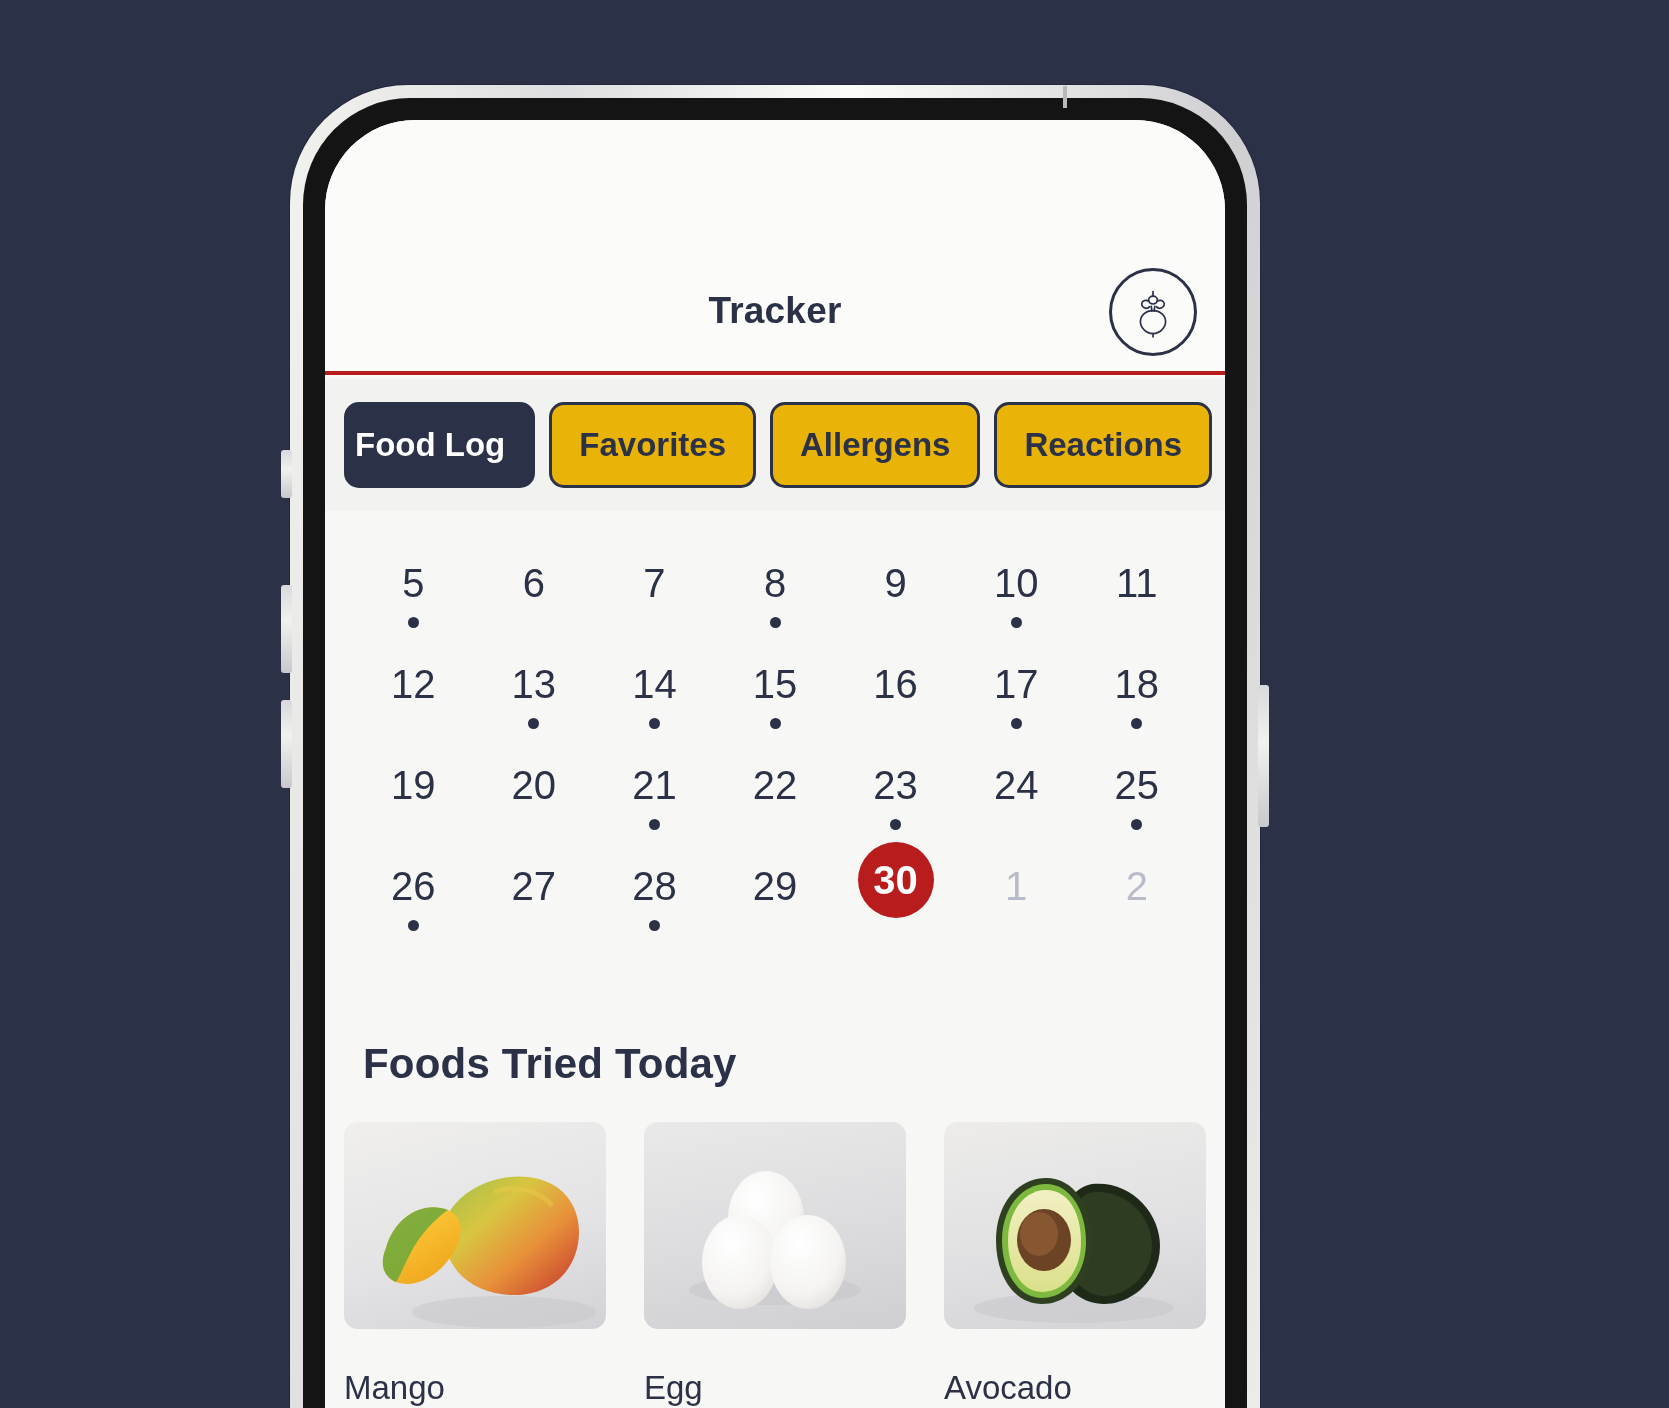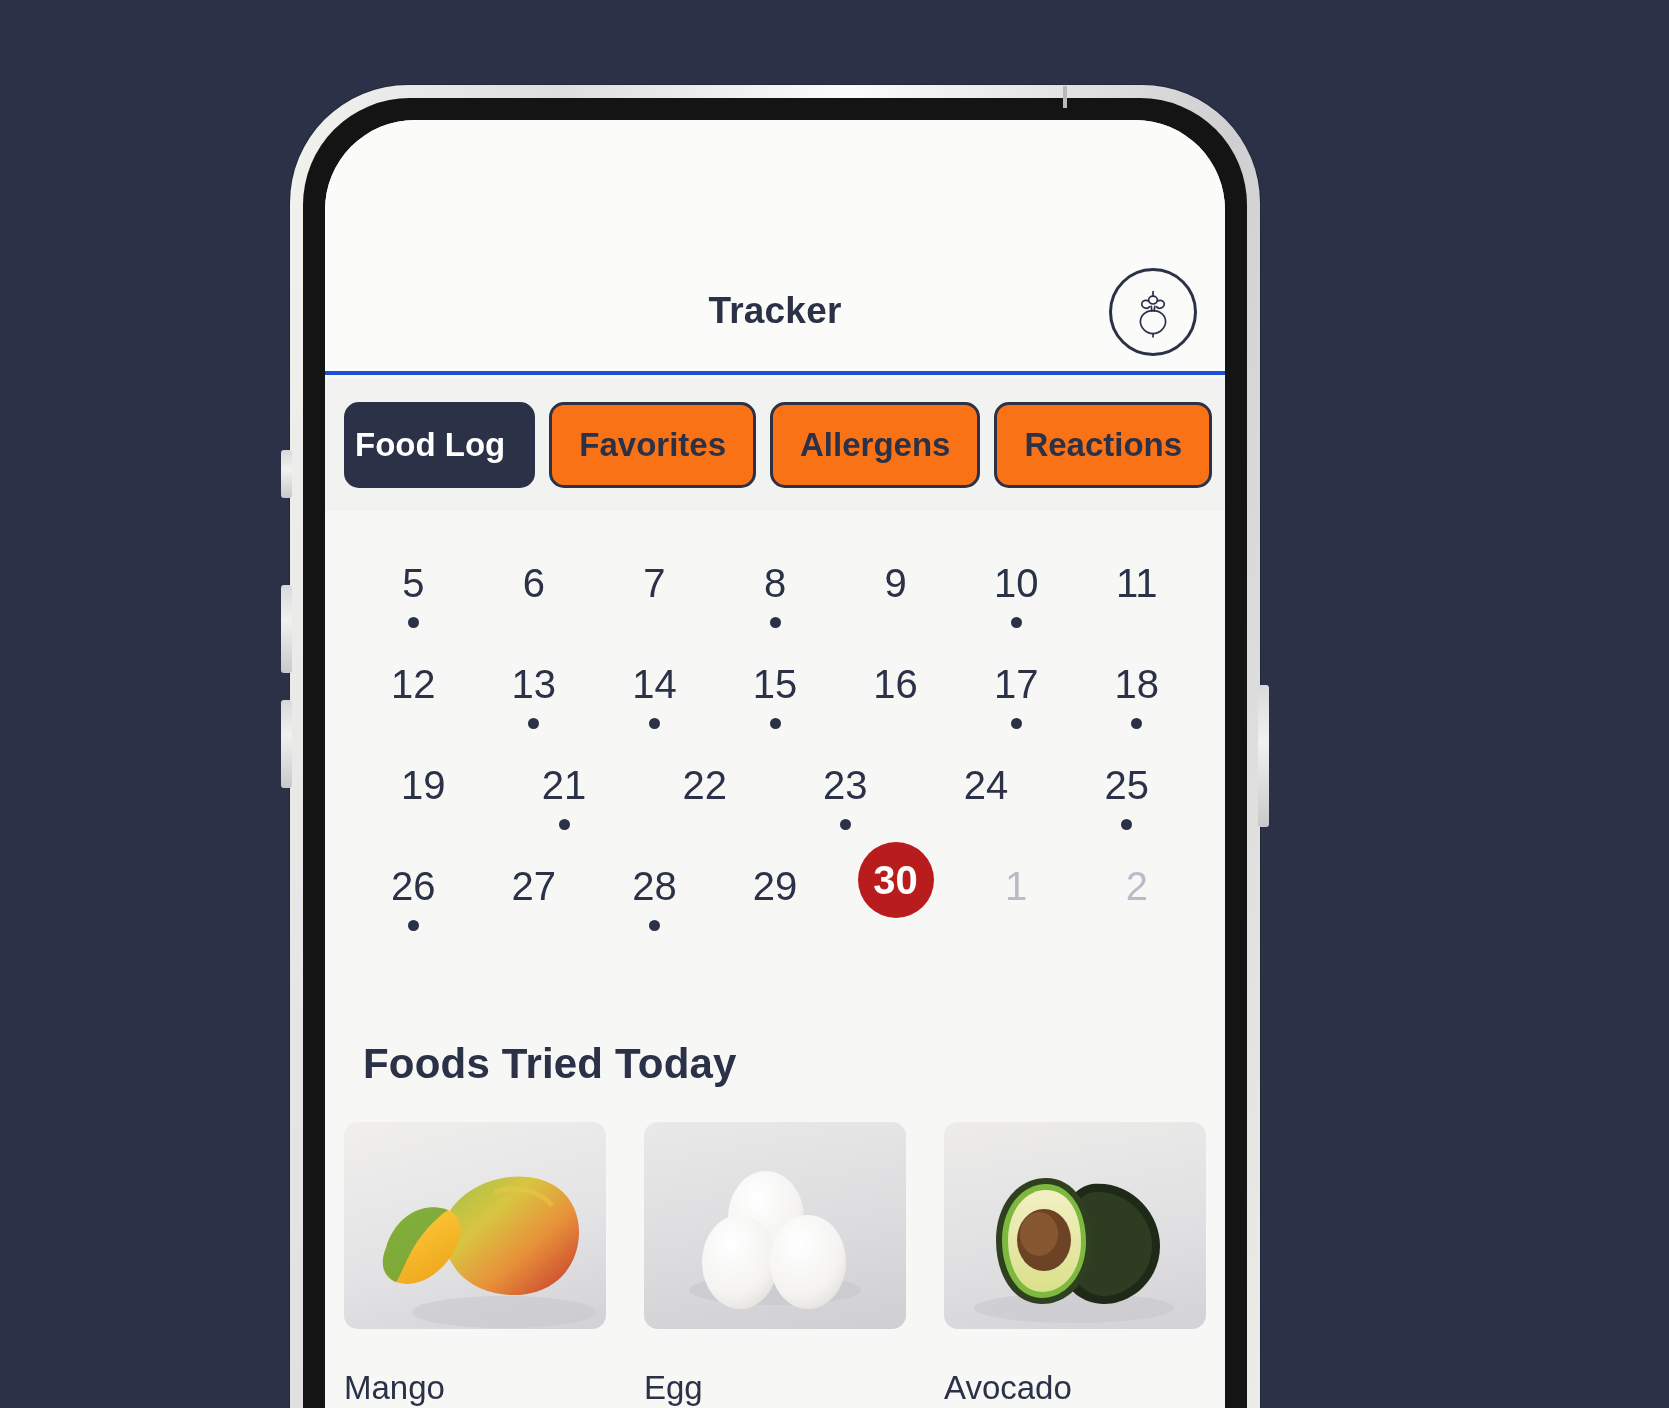--- a/index.html
+++ b/index.html
@@ -57,21 +57,21 @@
     position:absolute; right:24px; top:50%; transform:translateY(-50%);
     width:34px; height:34px; border-radius:50%;
     background:radial-gradient(circle at 42% 38%, #2a2d55 0%, #16172a 48%, #0b0b12 100%);
     box-shadow:inset 0 0 0 3px #232431;
   }
 
   
   #app-header{
     position:absolute; left:0; top:0; width:900px; height:255px;
     background:#fbfbfa;
-    border-bottom:4px solid #1d4ed8;
+    border-bottom:4px solid #b91c1c;
   }
   #page-title{
     position:absolute; left:0; right:0; top:170px;
     text-align:center;
     font-size:37px; font-weight:bold; letter-spacing:.2px;
     color:#2b3147;
   }
   #profile-button{
     position:absolute; right:28px; top:148px;
     width:88px; height:88px; border-radius:50%;
@@ -90,21 +90,21 @@
     gap:14px;
     padding-left:19px;
     overflow:hidden;
   }
   .tab{
     flex:0 0 auto;
     height:86px;
     padding:0 27px;
     border-radius:15px;
     border:3px solid #2b3147;
-    background:#f97316;
+    background:#eab308;
     color:#2b3147;
     font-size:33px; font-weight:bold;
     display:flex; align-items:center; justify-content:center;
     white-space:nowrap;
     cursor:pointer;
   }
   .tab.active{ background:#2b3147; color:#ffffff; border-color:#2b3147;padding-left:8px; }
 
   
   #calendar{
@@ -285,20 +285,24 @@
       </div>
       <div class="cal-cell">
         <span class="cal-num">18</span>
         <span class="cal-dot"></span>
       </div>
     </div>
 
     <div class="cal-row">
       <div class="cal-cell">
         <span class="cal-num">19</span>
+        <span class="cal-dot hidden"></span>
+      </div>
+      <div class="cal-cell">
+        <span class="cal-num">20</span>
         <span class="cal-dot hidden"></span>
       </div>
       <div class="cal-cell">
         <span class="cal-num">21</span>
         <span class="cal-dot"></span>
       </div>
       <div class="cal-cell">
         <span class="cal-num">22</span>
         <span class="cal-dot hidden"></span>
       </div>

